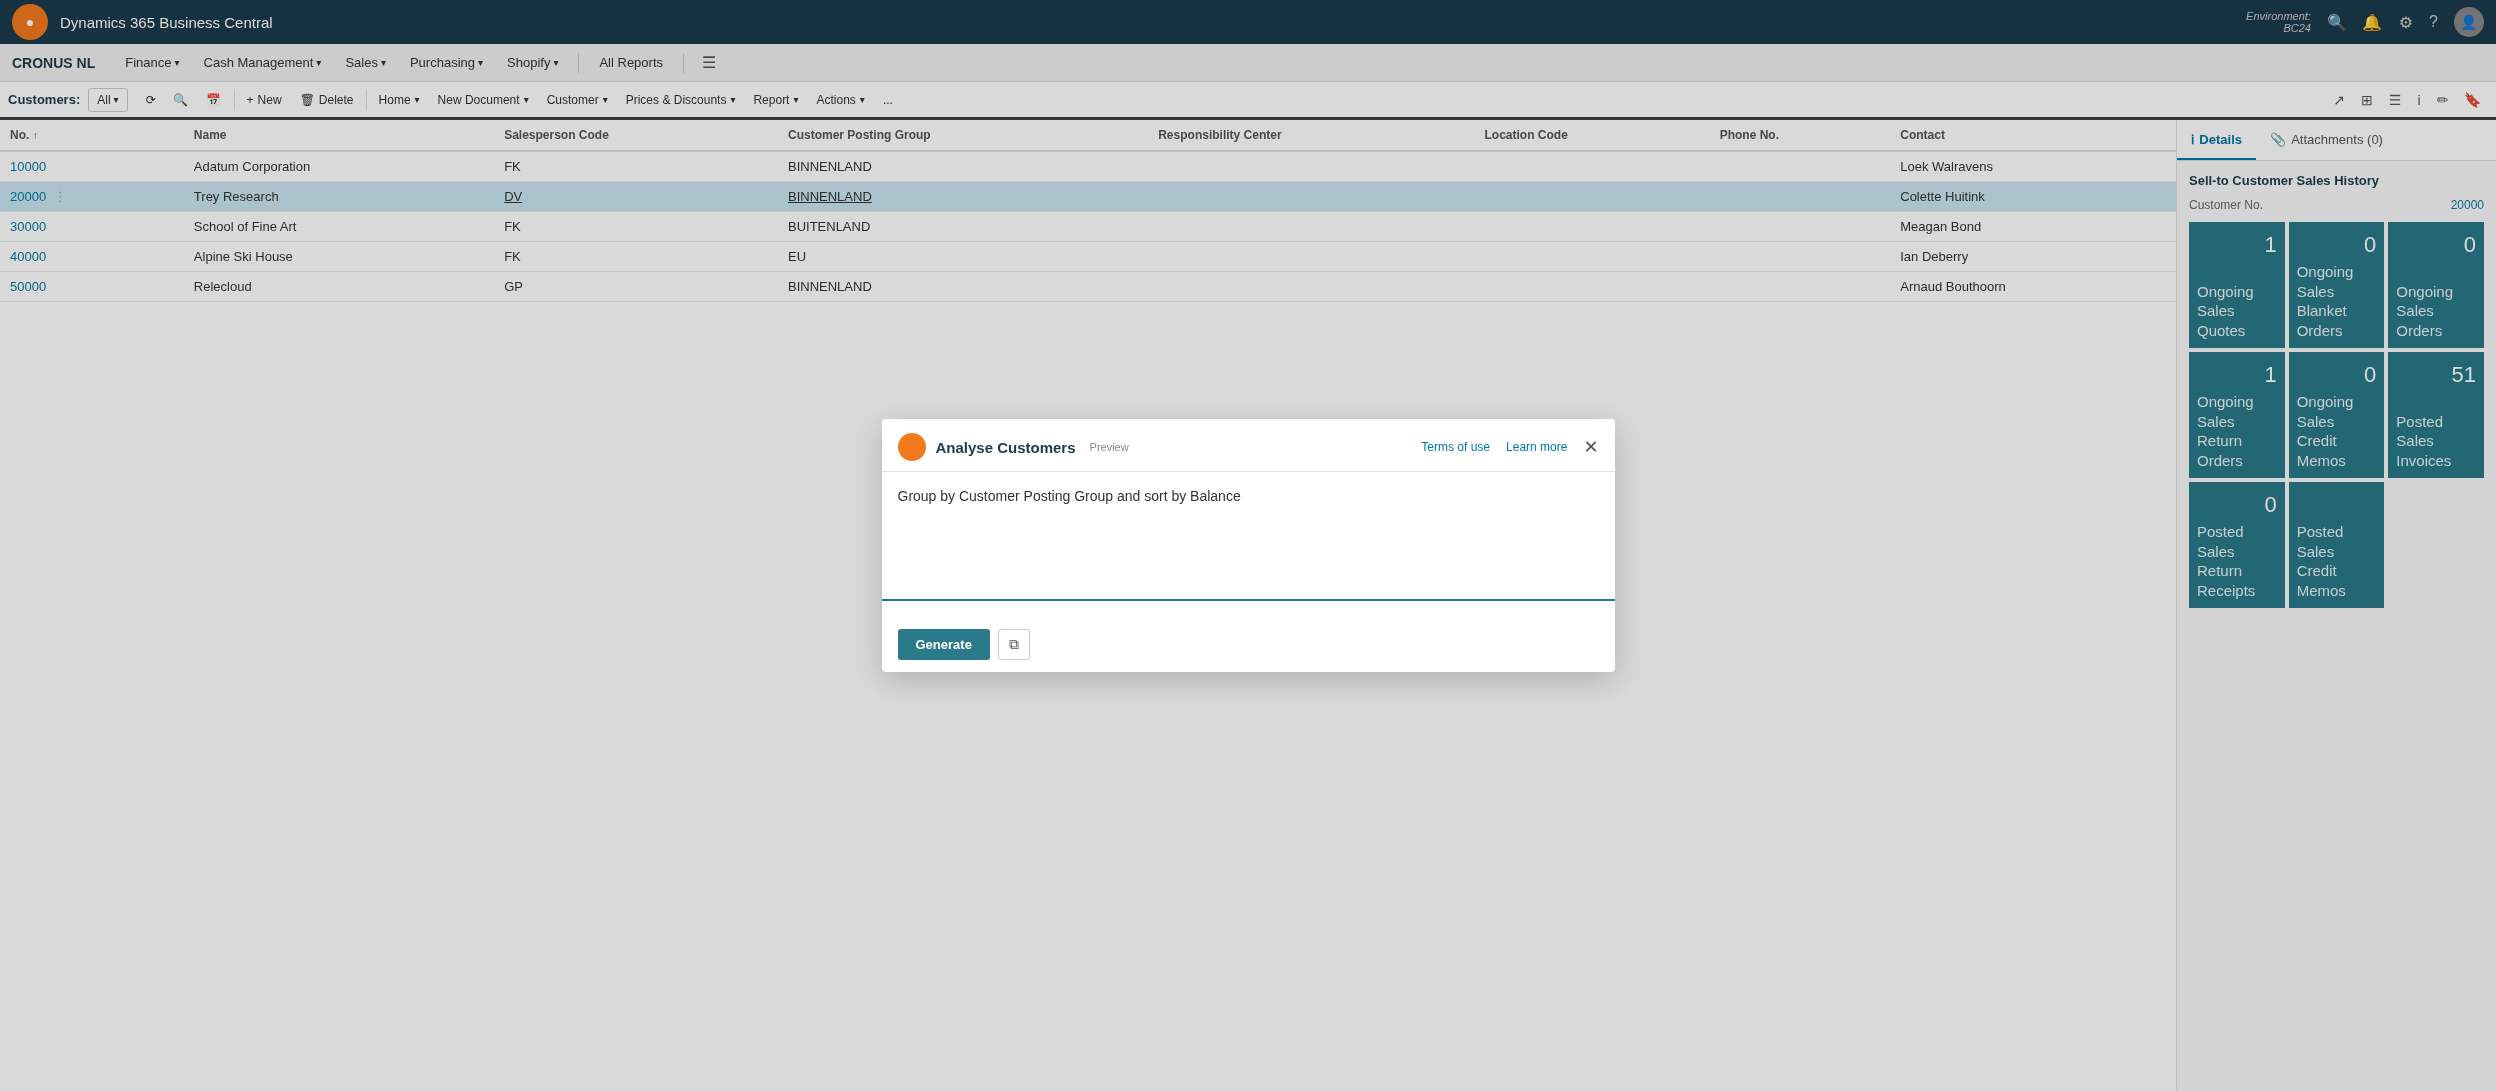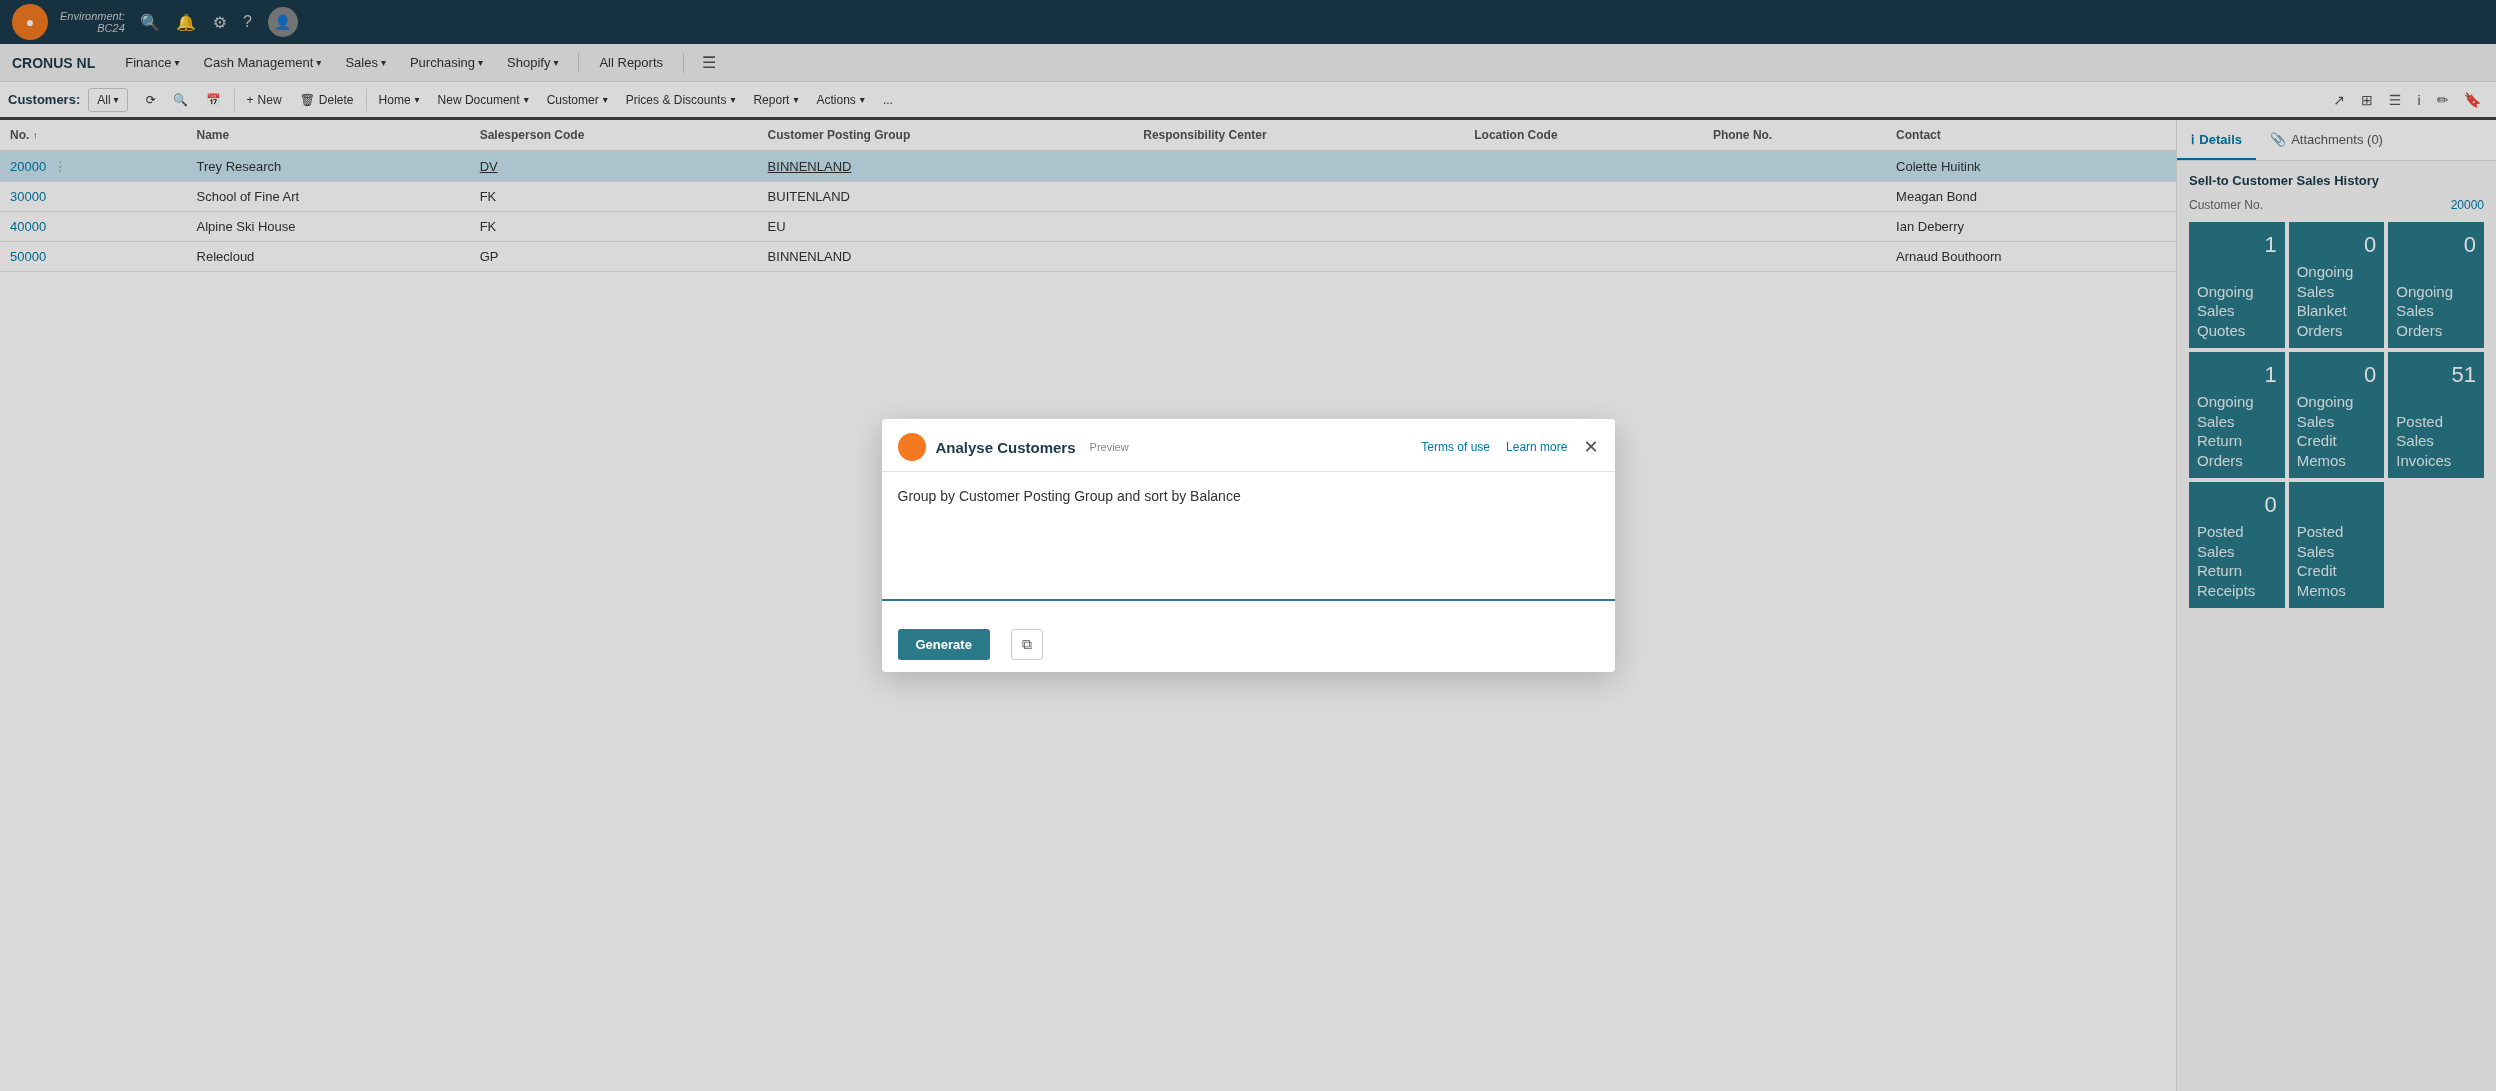--- a/index.html
+++ b/index.html
@@ -306,21 +306,21 @@
     .modal-textarea-underline {
       height: 2px;
       background: #2a7a8a;
       margin: 0 -16px;
       margin-top: 8px;
     }
     .modal-footer {
       display: flex;
       align-items: flex-start;
       padding: 12px 16px;
-      gap: 21px;
+      gap: 8px;
     }
     .btn-generate {
       background: #2a7a8a;
       color: white;
       border: none;
       padding: 8px 18px;
       font-size: 13px;
       font-weight: 600;
       border-radius: 3px;
       cursor: pointer;
@@ -340,20 +340,21 @@
 </head>
 <body>
 
 <div class="top-bar">
   <div class="top-bar-logo">
     <svg width="22" height="22" viewBox="0 0 22 22">
         <circle cx="11" cy="11" r="10" fill="#f47920"></circle>
         <text x="11" y="16" text-anchor="middle" fill="white" font-size="14" font-weight="bold">●</text>
       </svg>
   </div>
+  <span class="top-bar-title">Dynamics 365 Business Central</span>
   <div class="top-bar-icons">
     <div class="top-bar-env">
       <span>Environment:</span>
       <span>BC24</span>
     </div>
     <span class="top-bar-icon">🔍</span>
     <span class="top-bar-icon">🔔</span>
     <span class="top-bar-icon">⚙</span>
     <span class="top-bar-icon">?</span>
     <div class="top-bar-avatar">👤</div>
@@ -460,20 +461,39 @@
           <th>Name</th>
           <th>Salesperson Code</th>
           <th>Customer Posting Group</th>
           <th>Responsibility Center</th>
           <th>Location Code</th>
           <th>Phone No.</th>
           <th>Contact</th>
         </tr>
       </thead>
       <tbody id="customers-tbody">
+      <tr>
+      <td>
+        <a class="td-link">10000</a>
+        
+      </td>
+      <td>
+        <span>Adatum Corporation</span>
+      </td>
+      <td>
+        <span class="">FK</span>
+      </td>
+      <td>
+        <span class="">BINNENLAND</span>
+      </td>
+      <td></td>
+      <td></td>
+      <td></td>
+      <td>Loek Walravens</td>
+    </tr>
           <tr class="selected">
       <td>
         <a class="td-link">20000</a>
         <span class="row-actions">⋮</span>
       </td>
       <td>
         <span>Trey Research</span>
       </td>
       <td>
         <span class="td-underline">DV</span>

